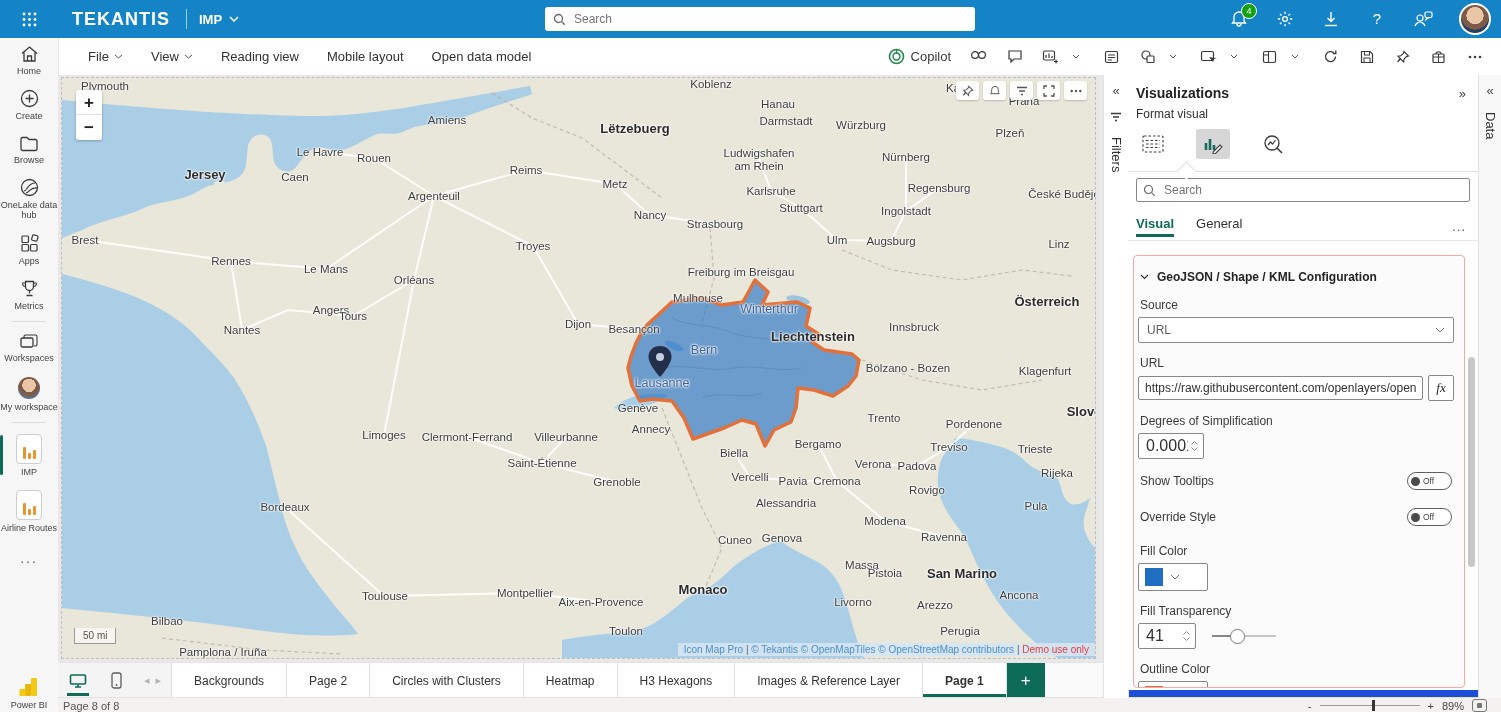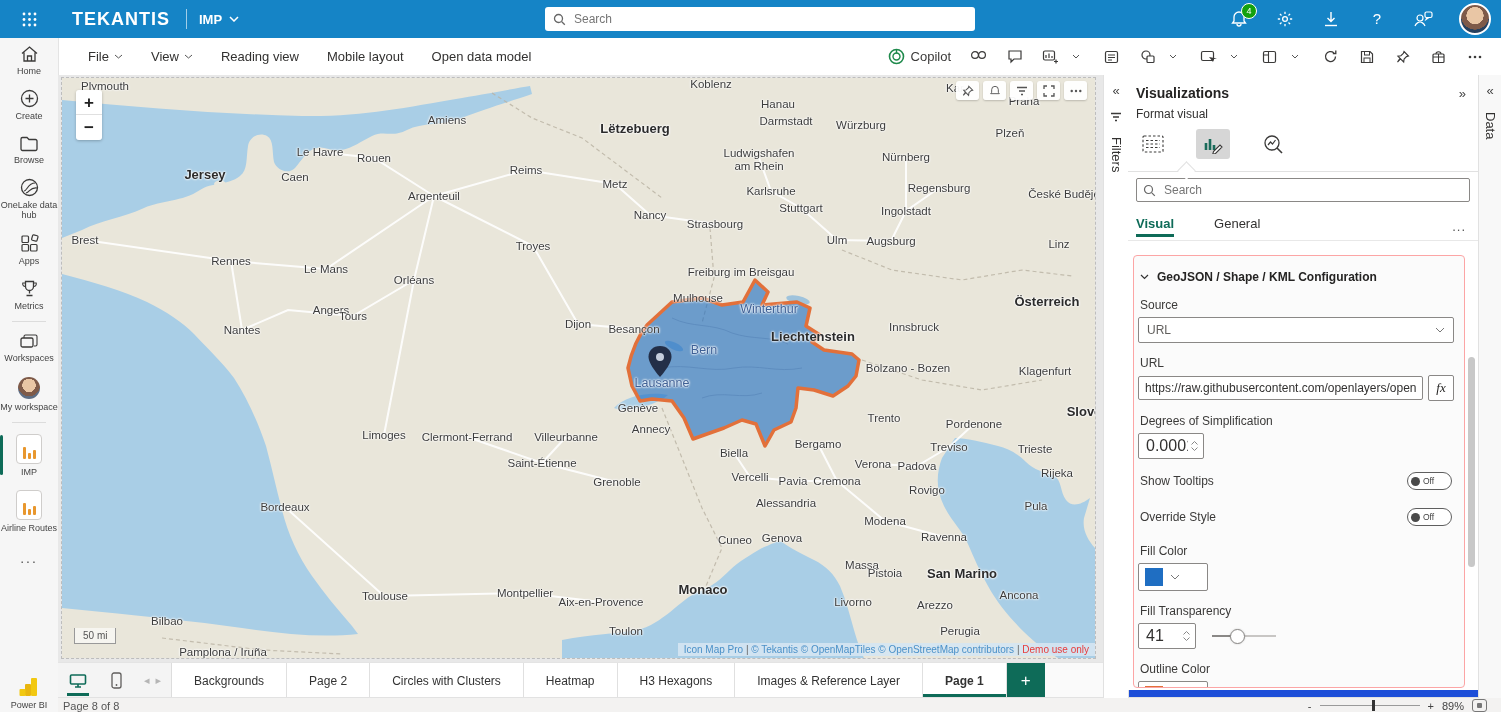--- a/index.html
+++ b/index.html
@@ -83,21 +83,21 @@
   .vp-head{display:flex;align-items:center;justify-content:space-between;padding:10px 12px 2px 8px;}
   .vp-title{font-size:14px;font-weight:bold;color:#252423}
   .vp-sub{font-size:12px;color:#323130;padding:4px 0 6px 8px;}
   .vp-icons{display:flex;align-items:center;gap:26px;padding:2px 0 0 8px;position:relative}
   .fmtbtn{width:34px;height:30px;display:flex;align-items:center;justify-content:center;border-radius:3px;cursor:pointer}
   .fmtbtn.sel{background:#d6d6d6}
   .vp-iconrow-div{position:relative;border-bottom:1px solid #e1e1e1;height:12px;margin-bottom:4px}
   .caret{position:absolute;left:52px;top:5px;width:12px;height:12px;background:#fff;border-left:1px solid #e1e1e1;border-top:1px solid #e1e1e1;transform:rotate(45deg);}
   .vp-search{margin:6px 8px 8px;border:1px solid #8a8886;border-radius:2px;height:22px;display:flex;align-items:center;gap:6px;padding:0 6px;background:#fff}
   .vp-search input{border:none;outline:none;flex:1;font-size:12px;font-family:inherit;color:#333;background:transparent}
-  .vp-tabs{display:flex;align-items:center;padding:2px 12px 0 8px;gap:40px;font-size:13px;color:#323130;border-bottom:1px solid #e8e8e8;height:28px}
+  .vp-tabs{display:flex;align-items:center;padding:2px 12px 0 8px;gap:22px;font-size:13px;color:#323130;border-bottom:1px solid #e8e8e8;height:28px}
   .vp-tab{cursor:pointer;position:relative;padding-bottom:6px}
   .vp-tab.sel{font-weight:bold;color:#0e6b58}
   .vp-tab.sel::after{content:"";position:absolute;left:0;right:0;bottom:0;height:3px;background:#0e6b58}
   .vp-more{margin-left:auto;color:#555;cursor:pointer;letter-spacing:1px}
   .vp-card{position:absolute;left:5px;right:13px;top:180px;bottom:2px;background:#fbfbfb;border:1px solid #fca5a5;border-radius:4px;padding:12px 10px 0 4px;overflow:hidden}
   .vp-scroll{position:absolute;right:3px;top:186px;width:7px;height:420px;}
   .vp-scroll i{position:absolute;left:0;width:7px;top:96px;height:210px;background:#c8c8c8;border-radius:4px}
   .sec-head{display:flex;align-items:center;gap:8px;font-size:12px;font-weight:bold;color:#252423;margin:2px 0 14px 2px;cursor:pointer}
   .flabel{font-size:12px;color:#3b3a39;margin:0 0 5px 2px}
   .fgap{height:13px}

